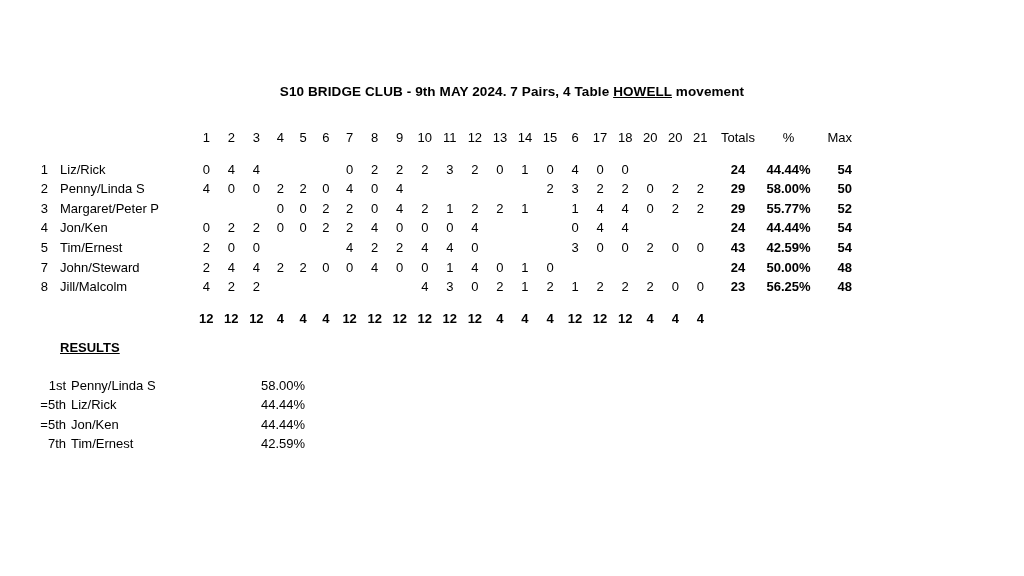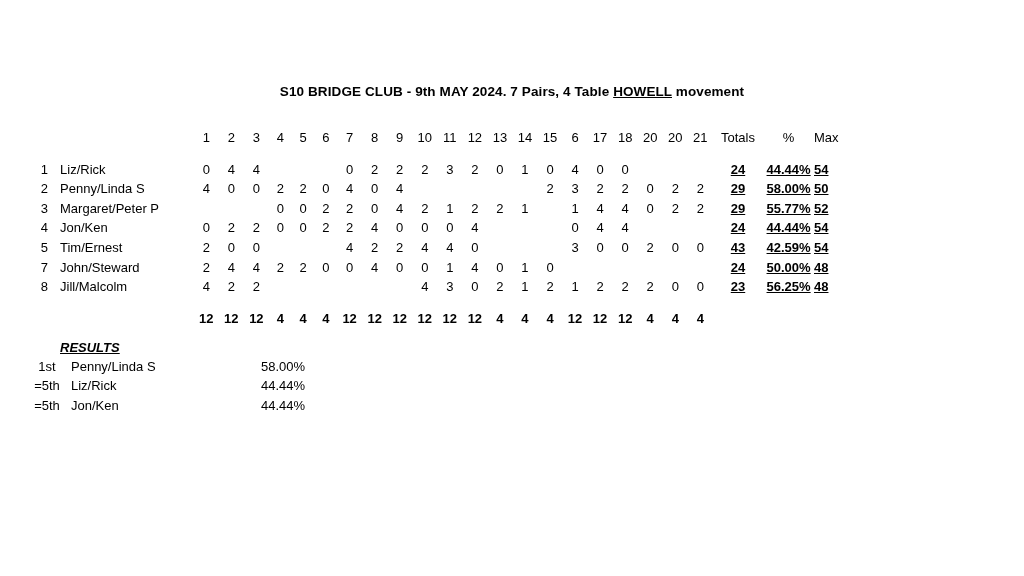--- a/index.html
+++ b/index.html
@@ -65,66 +65,64 @@
     width: 58px;
     text-align: center;
     margin-top: 48px;
   }
   .c-pct {
     width: 54px;
     text-align: center;
   }
   .c-max {
     width: 44px;
-    text-align: left;
+    text-align: right;
   }
   .hdr td {
     font-weight: bold;
     padding-bottom: 12px !important;
   }
   tr.data td {
     height: 19.6px;
   }
   tr.data td.c-totals,
   tr.data td.c-pct,
   tr.data td.c-max {
     font-weight: bold;
-    text-decoration: underline;
   }
   tr.footer td {
     font-weight: bold;
     padding-top: 12px !important;
   }
 
   .results {
     position: absolute;
     left: 28px;
     top: 340px;
     font-size: 13px;
   }
   .results-title {
     font-weight: bold;
     text-decoration: underline;
     margin-left: 32px;
-    margin-bottom: 2px;
+    margin-bottom: 21px;
     display: inline-block;
-    font-style: italic;
   }
   table.results-table {
     border-collapse: collapse;
     font-size: 13px;
   }
   table.results-table td {
     padding: 0;
     line-height: 19.4px;
     white-space: nowrap;
   }
   .r-place {
     width: 38px;
-    text-align: center;
+    text-align: right;
     padding-right: 5px !important;
   }
   .r-name {
     width: 190px;
     text-align: left;
   }
   .r-pct {
     text-align: left;
   }
 </style>
@@ -406,17 +404,22 @@
           <tr>
             <td class="r-place">=5th</td>
             <td class="r-name">Liz/Rick</td>
             <td class="r-pct">44.44%</td>
           </tr>
           <tr>
             <td class="r-place">=5th</td>
             <td class="r-name">Jon/Ken</td>
             <td class="r-pct">44.44%</td>
           </tr>
+          <tr>
+            <td class="r-place">7th</td>
+            <td class="r-name">Tim/Ernest</td>
+            <td class="r-pct">42.59%</td>
+          </tr>
         </tbody>
     </table>
   </div>
 
 </div>
 
 </body></html>

